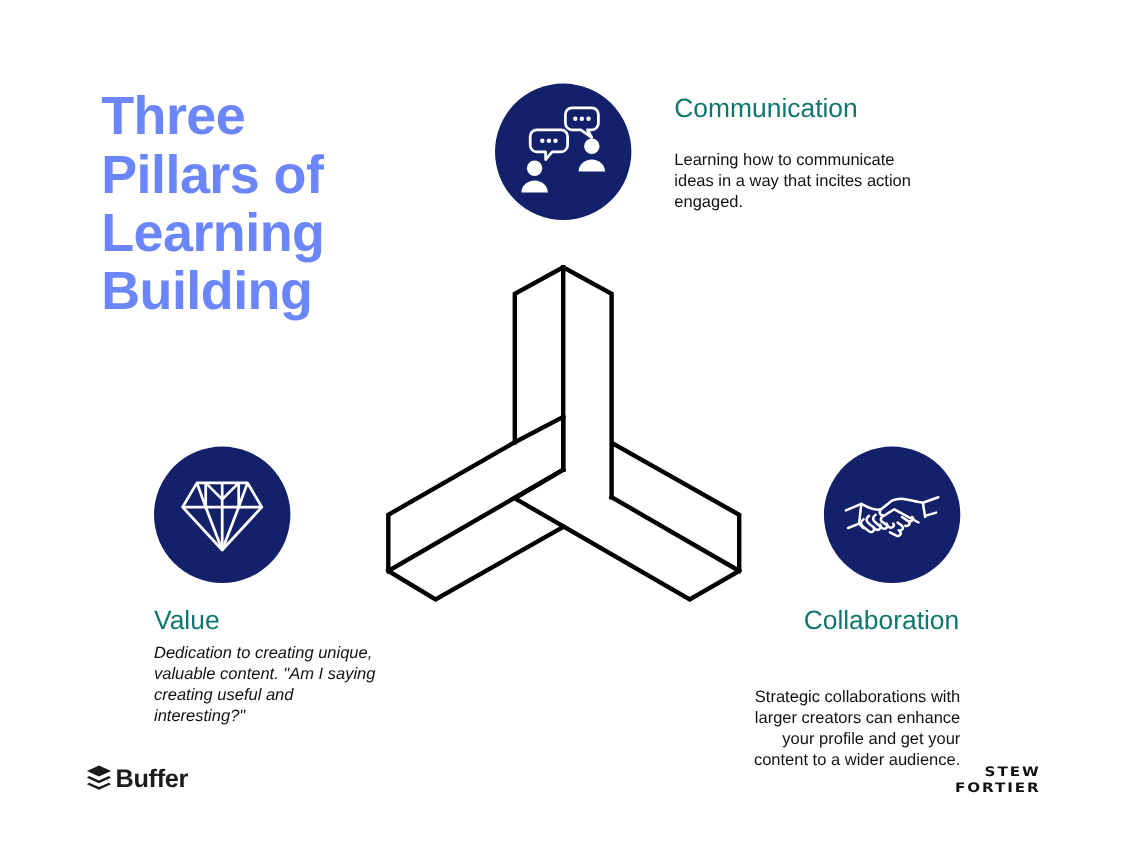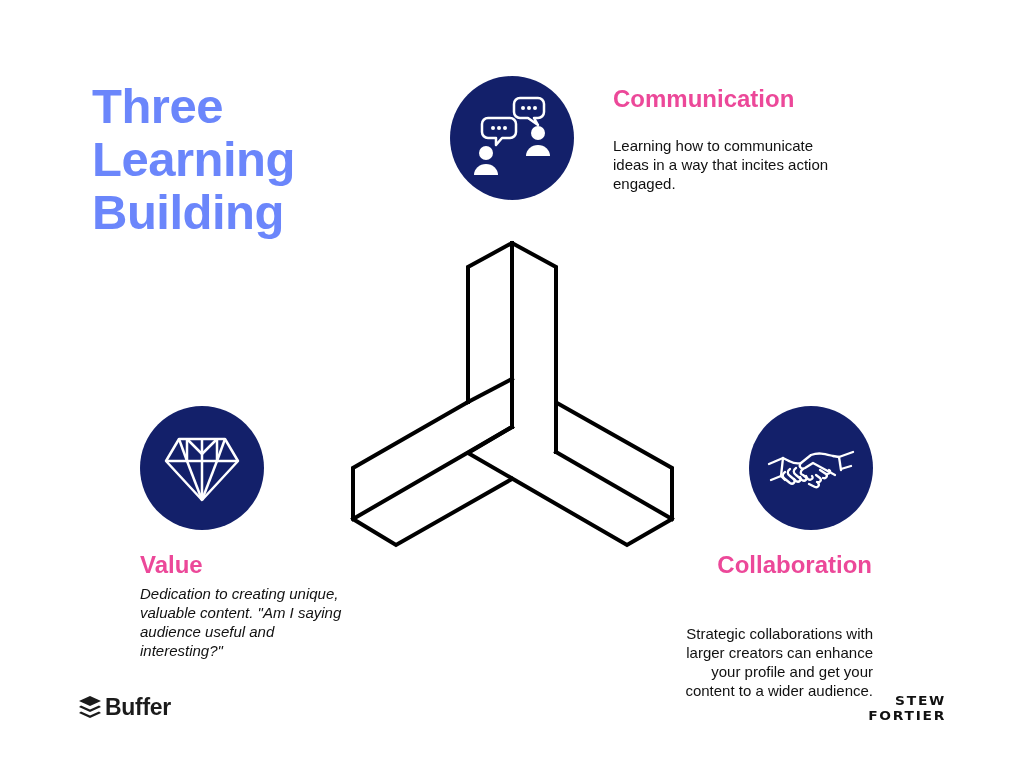--- a/index.html
+++ b/index.html
@@ -14,21 +14,21 @@
       font-size: 49px; line-height: 53px; font-weight: 700;
       color: #6b86fb; margin: 0; letter-spacing: -0.5px;
     }
     .title span { display: block; }
     .circle {
       position: absolute; width: 124px; height: 124px; border-radius: 50%;
       background: #13206a;
     }
     .circle svg { position: absolute; left: 0; top: 0; }
     .heading {
-      position: absolute; font-size: 24px; font-weight: 700; margin: 0; color: #ec4899;
+      position: absolute; font-size: 24px; font-weight: 400; margin: 0; color: #0f766e;
     }
     .desc {
       position: absolute; font-size: 15px; line-height: 19px; margin: 0; color: #111;
     }
     .desc span { display: block; }
     .right { text-align: right; }
     .shape { position: absolute; left: 0; top: 0; }
     .buffer-logo {
       position: absolute; left: 78px; top: 694px; display: flex; align-items: center; gap: 3px;
     }
@@ -38,20 +38,21 @@
       font-family: "DejaVu Sans", sans-serif; font-weight: 700; font-size: 12px; line-height: 15px;
       letter-spacing: 1.5px; color: #111;
     }
     .stew-logo span { display: block; transform: scaleX(1.15); transform-origin: right; }
   </style>
 </head>
 <body>
 
 <h1 class="title">
   <span>Three</span>
+  <span>Pillars of</span>
   <span>Learning</span>
   <span>Building</span>
 </h1>
 
 <svg class="shape" width="1024" height="768">
   <g fill="none" stroke="#000" stroke-width="4" stroke-linejoin="miter" stroke-linecap="square">
 
     <polyline points="468,402 468,267 512,243 556,267 556,452"></polyline>
     <line x1="512" y1="243" x2="512" y2="427"></line>
 
@@ -110,21 +111,21 @@
       <line x1="85" y1="33" x2="77" y2="55"></line>
       <line x1="47" y1="55" x2="62" y2="94"></line>
       <line x1="77" y1="55" x2="62" y2="94"></line>
     </g>
   </svg>
 </div>
 <h2 class="heading" style="left:140px; top:551px;">Value</h2>
 <p class="desc" style="left:140px; top:584px;font-style:italic;">
   <span>Dedication to creating unique,</span>
   <span>valuable content. "Am I saying</span>
-  <span>audience useful and</span>
+  <span>creating useful and</span>
   <span>interesting?"</span>
 </p>
 
 <div class="circle" style="left:749px; top:406px;">
   <svg width="124" height="124" viewBox="0 0 124 124">
     <g fill="none" stroke="#fff" stroke-width="2.3" stroke-linejoin="round" stroke-linecap="round">
 
       <path d="M20 58 l14 -6 l6 3"></path>
       <path d="M22 74 l10 -4"></path>
       <path d="M34 52 l-2 18"></path>

